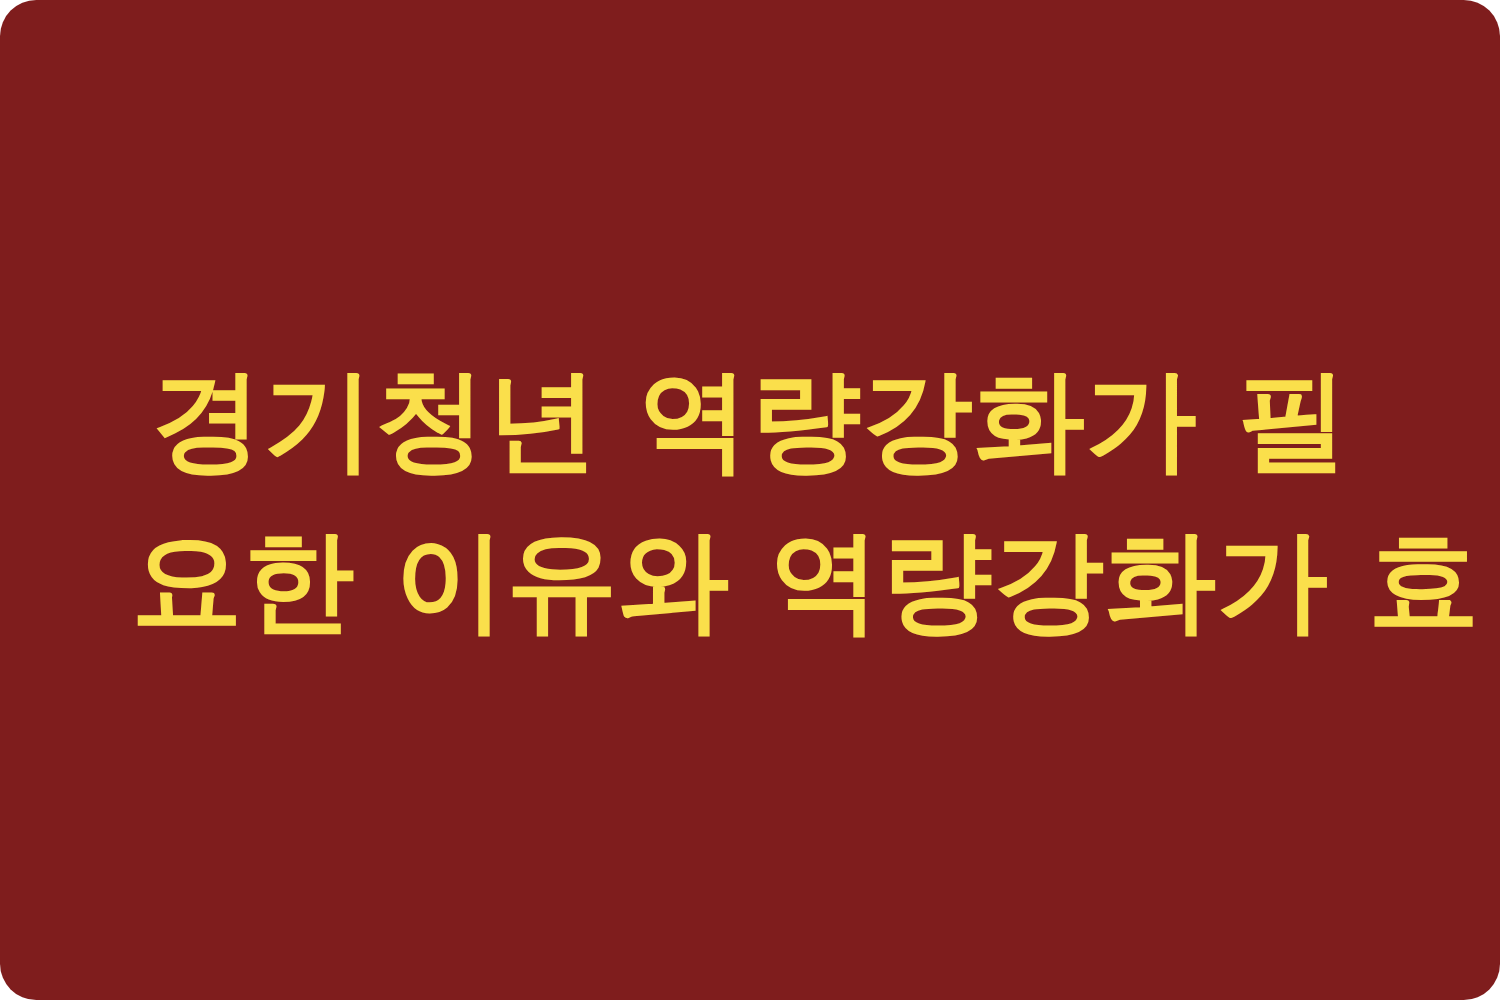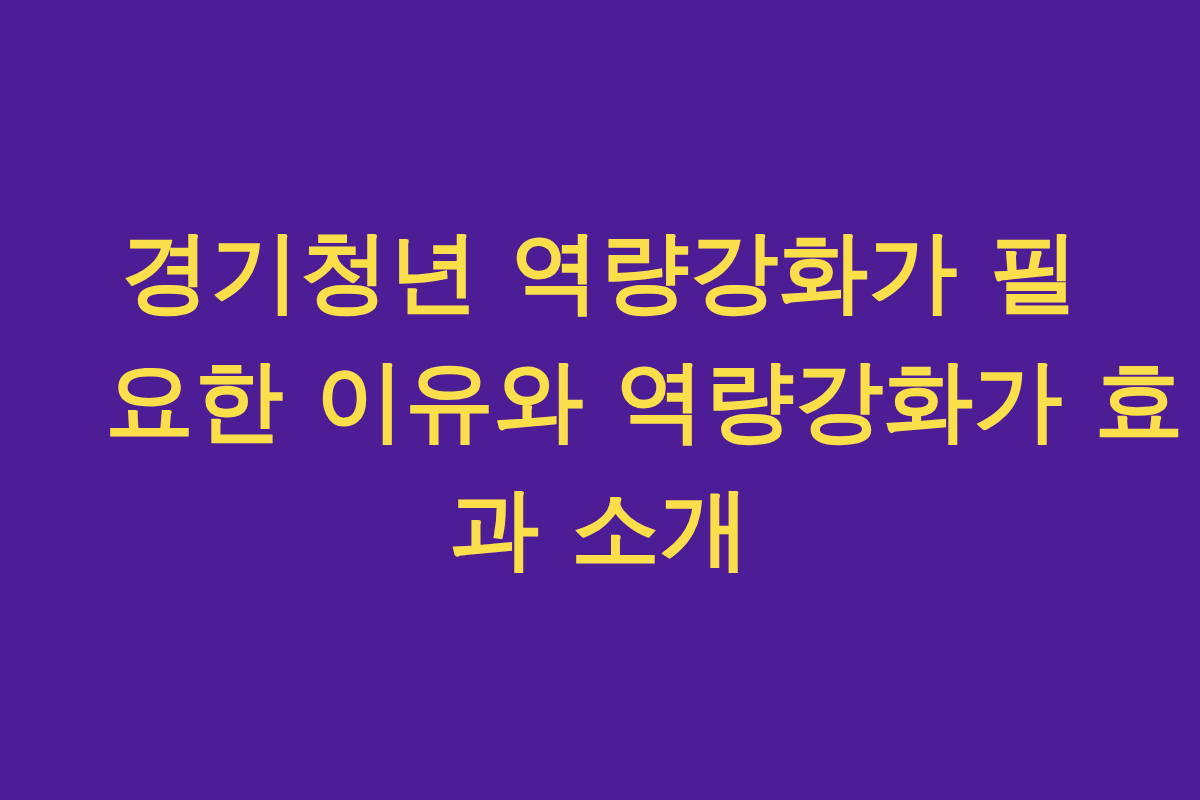--- a/index.html
+++ b/index.html
@@ -41,21 +41,20 @@
     font-size: 98px;
     line-height: 142px;
     letter-spacing: 0.5px;
     white-space: nowrap;
     -webkit-font-smoothing: antialiased;
   }
 </style>
 </head>
 <body>
 
-<div id="title-card" style="background-color: #4c1d95;">
+<div id="title-card" style="background-color: #7f1d1d; border-radius: 29px;">
 
   <div id="headline-block">
     <span class="headline-line" style="color: rgb(250, 223, 75); font-size: 89px; line-height: 128.959px;">경기청년 역량강화가 필</span>
     <span class="headline-line" style="color: rgb(250, 223, 75); font-size: 89px; line-height: 128.959px;">요한 이유와 역량강화가 효</span>
-    <span class="headline-line" style="color: rgb(250, 223, 75); font-size: 89px; line-height: 128.959px;">과 소개</span>
   </div>
 
 </div>
 
 </body></html>

